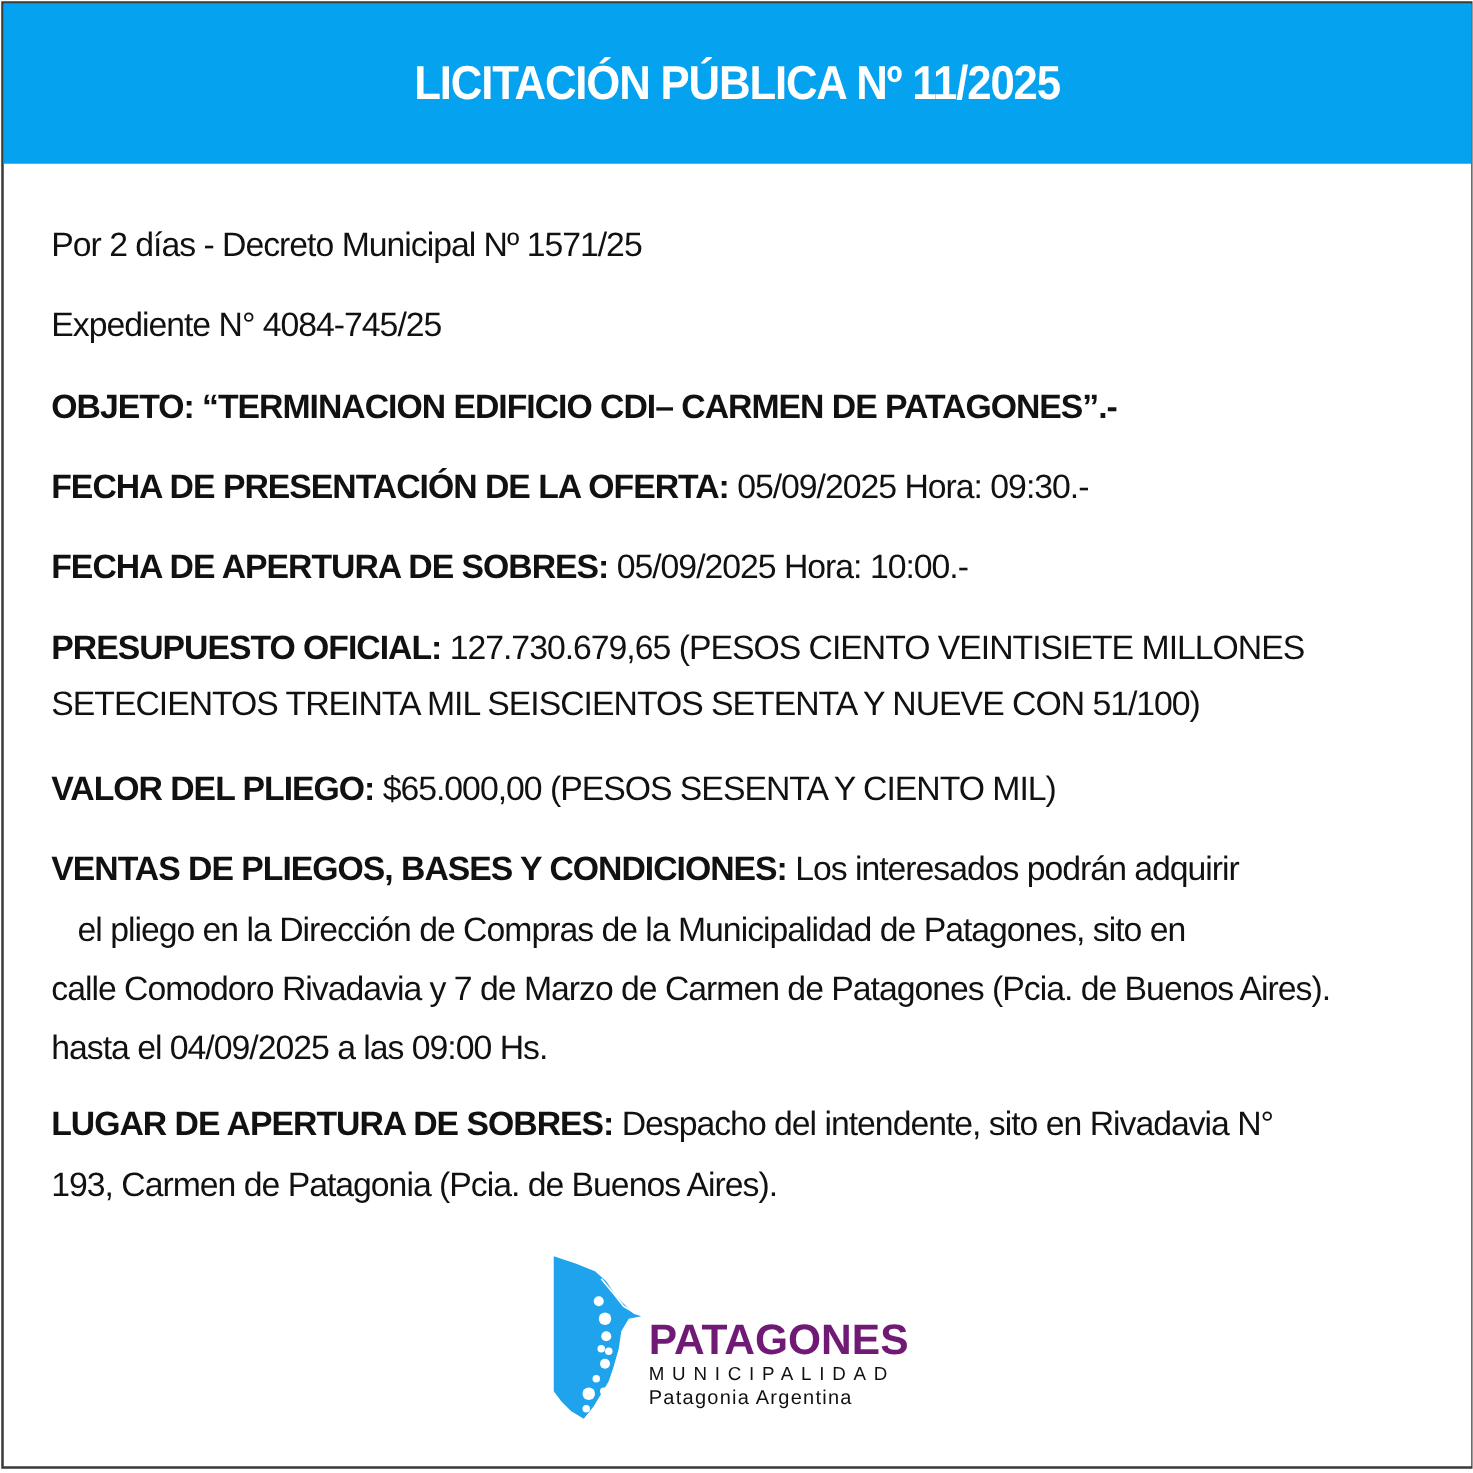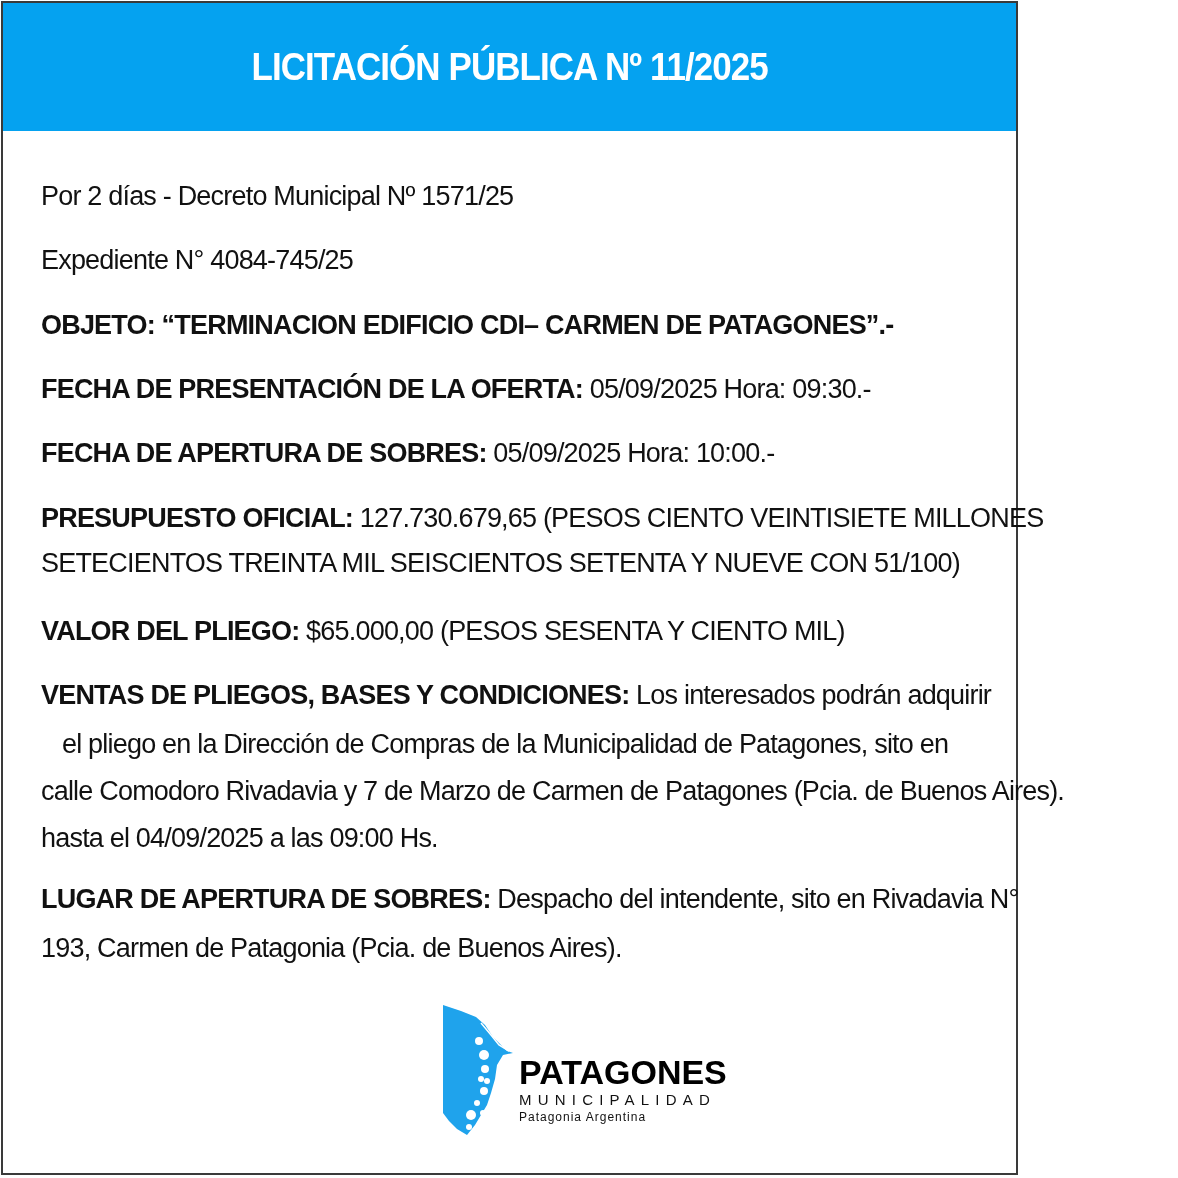--- a/index.html
+++ b/index.html
@@ -1,47 +1,47 @@
 <!DOCTYPE html>
 <html><head>
   <meta charset="utf-8">
   <style>
     html, body { margin: 0; padding: 0; background: #ffffff; }
     body { width: 1178px; height: 1178px; position: relative; overflow: hidden; }
     .frame {
-      position: absolute; left: 1px; top: 1px; width: 1017px; height: 1174px;
+      position: absolute; left: 1px; top: 1px; width: 1178px; height: 1174px;
       border: 2px solid #3a3a3a; box-sizing: border-box; background: #ffffff;
     }
     .header {
       position: absolute; left: 0; top: 0; right: 0; height: 128px;
       background: #05a2f0; display: flex; align-items: center; justify-content: center;
     }
     .header h1 {
       margin: 0; color: #ffffff; font-family: "Liberation Sans", sans-serif;
       font-weight: bold; font-size: 38px; letter-spacing: -1px; transform: scaleX(0.92);
     }
     .content {
       position: absolute; left: 38px; top: 170px; right: 30px;
       font-family: "Liberation Sans", sans-serif; color: #111111; font-size: 27px;
       letter-spacing: -0.8px;
     }
     .line { position: absolute; left: 0; white-space: nowrap; }
     .b { font-weight: bold; }
     .logo { position: absolute; left: 438px; top: 1000px; width: 320px; height: 140px; }
     .logo-text-main {
-      position: absolute; left: 78px; top: 50px; color: #000000;
+      position: absolute; left: 78px; top: 50px; color: #701a75;
       font-family: "Liberation Sans", sans-serif; font-weight: bold; font-size: 34px; letter-spacing: 0px;
     }
     .logo-text-sub {
       position: absolute; left: 78px; top: 88px; color: #111;
       font-family: "Liberation Sans", sans-serif; font-size: 15px; letter-spacing: 6.2px;
     }
     .logo-text-sub2 {
       position: absolute; left: 78px; top: 107px; color: #111;
-      font-family: "Liberation Sans", sans-serif; font-size: 12px; letter-spacing: 1px;
+      font-family: "Liberation Sans", sans-serif; font-size: 16px; letter-spacing: 1px;
     }
   </style>
 </head>
 <body>
 
 <div class="frame">
   <div class="header">
     <h1>LICITACIÓN PÚBLICA Nº 11/2025</h1>
   </div>
 

